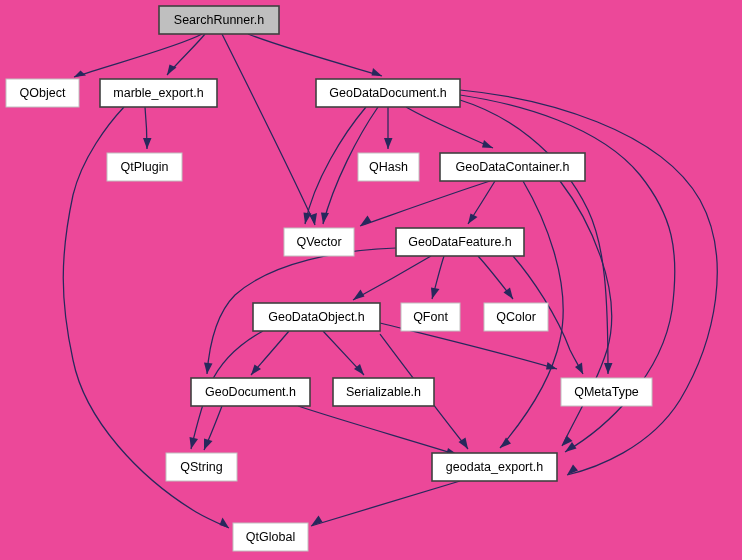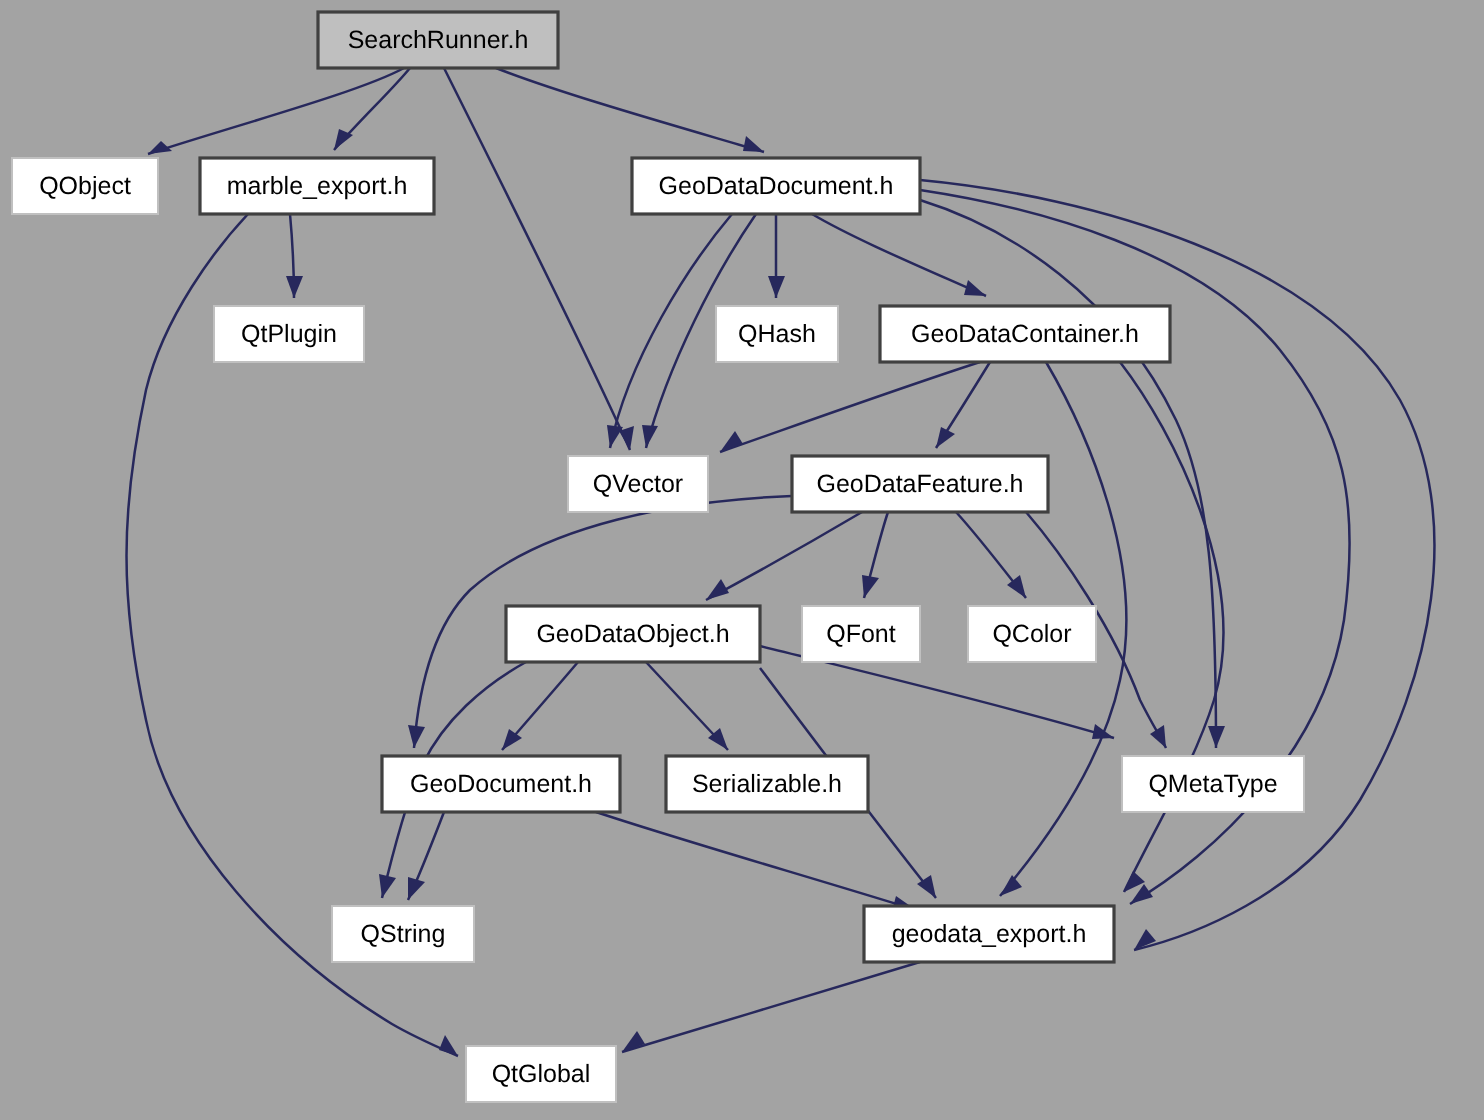--- a/index.html
+++ b/index.html
@@ -4,21 +4,21 @@
 <style>
   html, body {
     margin: 0;
     padding: 0;
     background: #ffffff;
   }
   #graph-root {
     position: relative;
     width: 742px;
     height: 560px;
-    background: #a3a3a3;
+    background: #ec4899;
     font-family: "Liberation Sans", sans-serif;
     overflow: hidden;
   }
   #graph-svg {
     position: absolute;
     left: 0;
     top: 0;
     width: 742px;
     height: 560px;
   }

